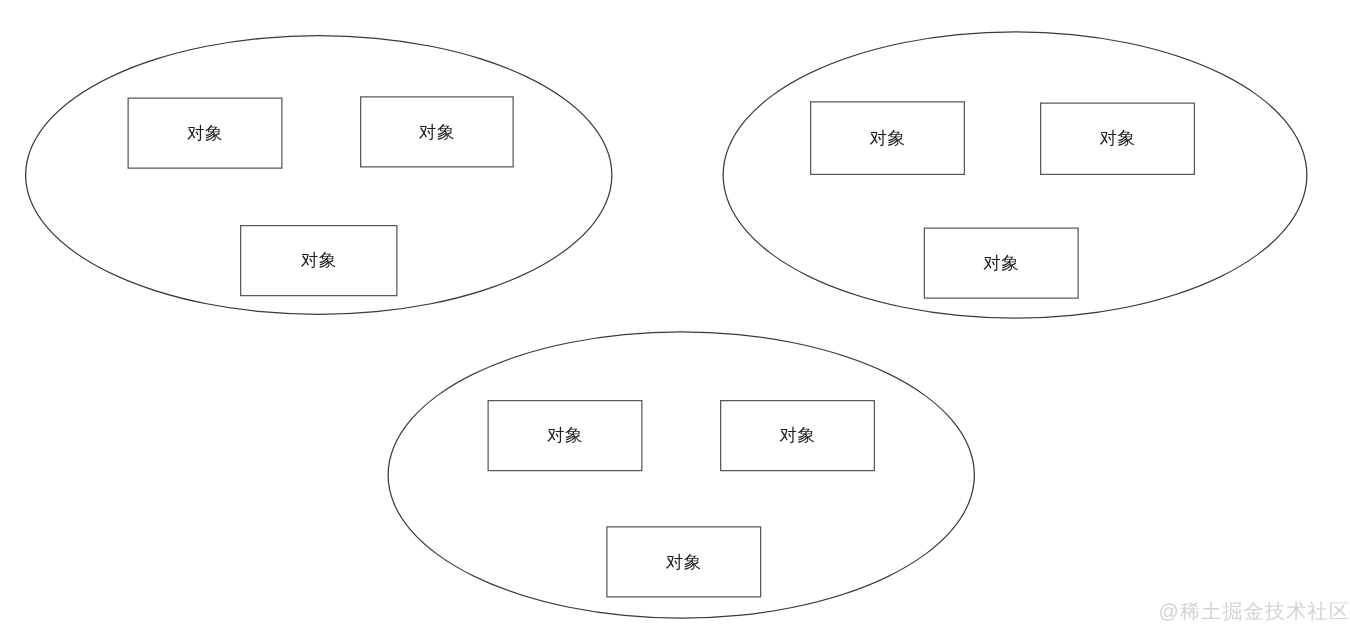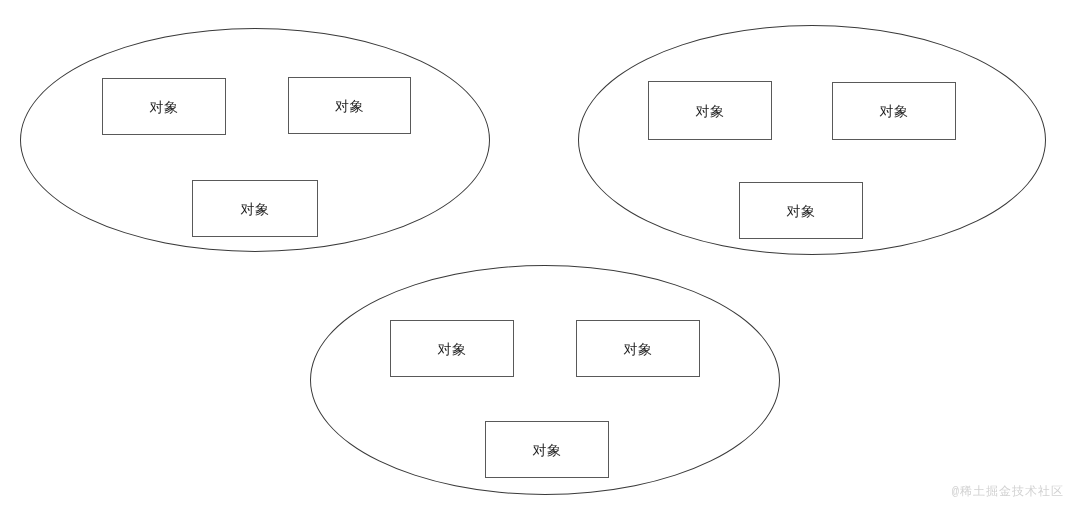--- a/index.html
+++ b/index.html
@@ -43,27 +43,27 @@
   .obj-label {
     font-size: 14px;
     line-height: 1;
     color: #1d1d1d;
     letter-spacing: 0.5px;
     white-space: nowrap;
     font-family: "DejaVu Sans", "Liberation Sans", sans-serif;
   }
   .watermark {
     position: absolute;
-    right: 16px;
+    right: 0;
     bottom: 12px;
-    font-size: 12px;
+    font-size: 16px;
     color: #d2d2d2;
     letter-spacing: 1px;
     white-space: nowrap;
-    font-family: Liberation Mono, monospace;
+    font-family: Liberation Sans, sans-serif;
   }
 </style>
 </head>
 <body>
 
 <div id="canvas" style="width: 1080px; height: 512px; background: rgb(255, 255, 255);">
     <div class="group" style="left: 20px; top: 28px; width: 470px; height: 224px;">
       <div class="group-ellipse" style="border-color: rgb(58, 58, 58);"></div>
     </div>
     <div class="obj-box" style="left: 102px; top: 78px; width: 124px; height: 57px; border-color: rgb(89, 89, 89); background: rgb(255, 255, 255);">

